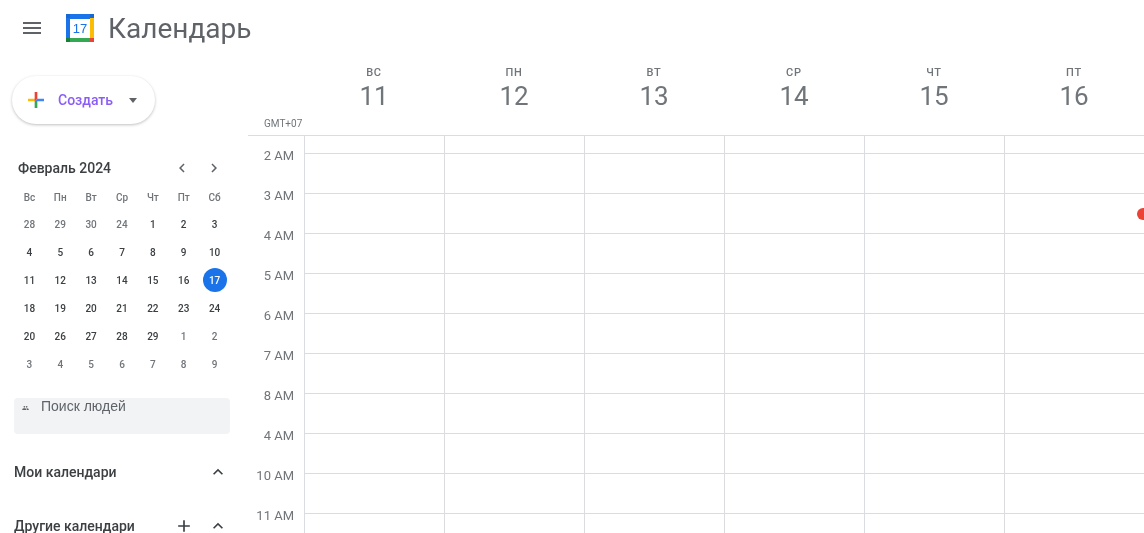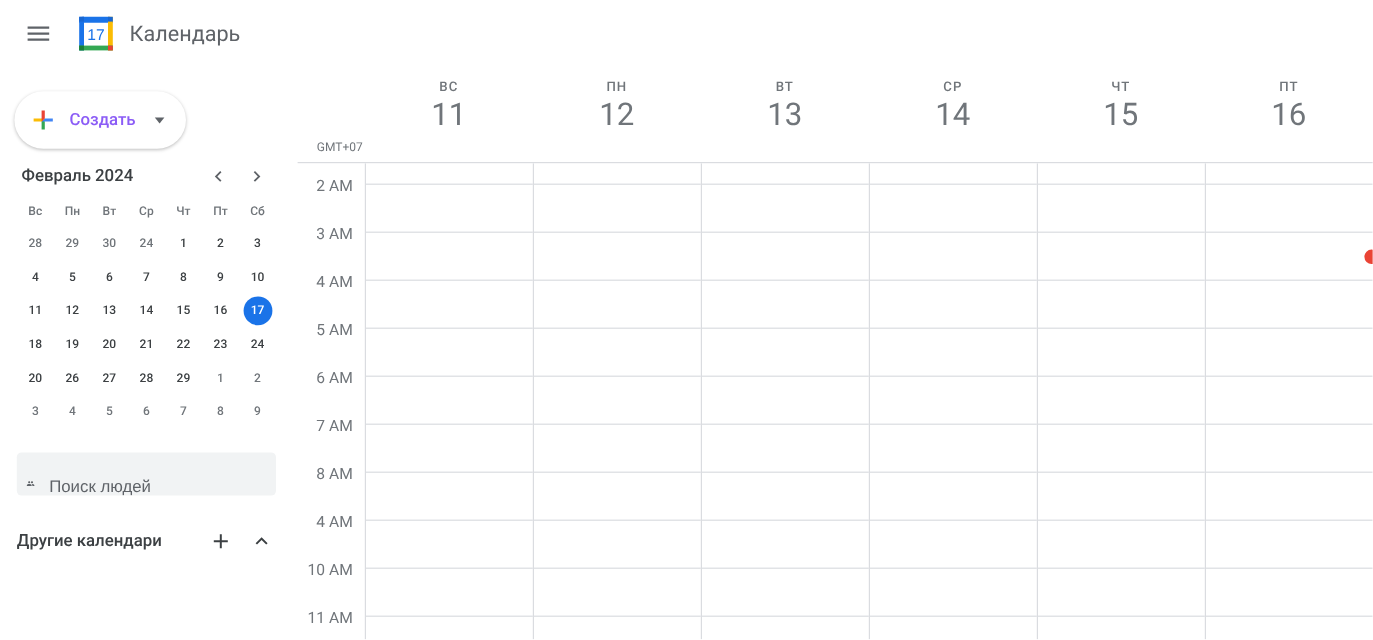--- a/index.html
+++ b/index.html
@@ -4,48 +4,48 @@
 <style>
 * { margin: 0; padding: 0; box-sizing: border-box; }
 body { font-family: 'Google Sans', Roboto, Arial, sans-serif; color: #3c4043; background: #fff; overflow: hidden; width: 1144px; height: 533px; }
 
 
 .header { height: 56px; display: flex; align-items: center; padding: 0 8px; }
 .menu-btn { width: 48px; height: 48px; display: flex; align-items: center; justify-content: center; border-radius: 50%; cursor: pointer; }
 .logo-wrap { display: flex; align-items: center; gap: 8px; margin-left: 4px; }
 .logo { width: 40px; height: 40px; position: relative; }
 .logo-svg { width: 40px; height: 40px; }
-.app-title { font-size: 18px; color: #5f6368; font-weight: 400; }
+.app-title { font-size: 28px; color: #5f6368; font-weight: 400; }
 
 
 .layout { display: flex; height: calc(100% - 56px); }
 
 
 .sidebar { width: 248px; padding: 8px 12px 0 8px; flex-shrink: 0; }
 
 .create-btn { display: inline-flex; align-items: center; height: 48px; padding: 0 18px 0 12px; border-radius: 24px; box-shadow: 0 1px 3px rgba(0,0,0,0.25); background: #fff; cursor: pointer; gap: 10px; margin-left: 4px; margin-top: 12px; }
 .plus-icon { width: 24px; height: 24px; }
 .create-label { font-size: 14px; color: #8b5cf6; font-weight: 500; }
 .dropdown-caret { width: 0; height: 0; border-left: 4px solid transparent; border-right: 4px solid transparent; border-top: 5px solid #5f6368; margin-left: 6px; }
 
 
-.mini-cal { margin-top: 11px; padding: 0 6px; }
+.mini-cal { margin-top: 32px; padding: 0 6px; }
 .mini-head { display: flex; align-items: center; justify-content: space-between; padding: 0 4px 6px; }
 .mini-month { font-size: 14px; font-weight: 500; color: #3c4043; }
 .mini-nav { display: flex; gap: 8px; }
 .mini-nav-btn { width: 24px; height: 24px; display: flex; align-items: center; justify-content: center; cursor: pointer; border-radius: 50%; color: #5f6368; }
 
 .mini-grid { display: grid; grid-template-columns: repeat(7, 1fr); }
 .mini-wd { font-size: 10px; color: #70757a; text-align: center; height: 24px; line-height: 24px; font-weight: 500; }
 .mini-day { width: 24px; height: 24px; margin: 2px auto; font-size: 10px; color: #3c4043; display: flex; align-items: center; justify-content: center; border-radius: 50%; cursor: pointer; font-weight: 500; }
 .mini-day.muted { color: #70757a; }
 .mini-day.today { background: #1a73e8; color: #fff; }
 
 
-.search-people { margin: 20px 6px 0; height: 36px; background: #f1f3f4; border-radius: 4px; display: flex; align-items: flex-end; padding: 0 8px; gap: 12px; cursor: text; }
+.search-people { margin: 20px 6px 0; height: 36px; background: #f1f3f4; border-radius: 4px; display: flex; align-items: flex-start; padding: 0 8px; gap: 12px; cursor: text; }
 .search-people input { border: none; background: transparent; outline: none; font-size: 14px; color: #3c4043; flex: 1; }
 .search-people input::placeholder { color: #5f6368; }
 
 
 .cal-section { margin: 22px 6px 0; display: flex; align-items: center; justify-content: space-between; cursor: pointer; height: 32px; }
 .cal-section-label { font-size: 14px; font-weight: 500; color: #3c4043; }
 .cal-section-actions { display: flex; align-items: center; gap: 10px; color: #5f6368; }
 .section-icon-btn { width: 24px; height: 24px; display: flex; align-items: center; justify-content: center; }
 
 
@@ -186,20 +186,30 @@
         </div>
     </div>
 
     <div class="search-people">
       <svg width="20" height="20" viewBox="0 0 24 24" fill="#5f6368">
           <path d="M16 11c1.66 0 2.99-1.34 2.99-3S17.66 5 16 5s-3 1.34-3 3 1.34 3 3 3zm-8 0c1.66 0 2.99-1.34 2.99-3S9.66 5 8 5 5 6.34 5 8s1.34 3 3 3zm0 2c-2.33 0-7 1.17-7 3.5V19h14v-2.5c0-2.33-4.67-3.5-7-3.5zm8 0c-.29 0-.62.02-.97.05 1.16.84 1.97 1.97 1.97 3.45V19h6v-2.5c0-2.33-4.67-3.5-7-3.5z"></path>
         </svg>
       <input type="text" placeholder="Поиск людей" style="">
     </div>
 
+    <div class="cal-section">
+      <span class="cal-section-label">Мои календари</span>
+      <div class="cal-section-actions">
+        <div class="section-icon-btn">
+          <svg width="20" height="20" viewBox="0 0 24 24" fill="#3c4043">
+              <path d="M12 8l-6 6 1.41 1.41L12 10.83l4.59 4.58L18 14z"></path>
+            </svg>
+        </div>
+      </div>
+    </div>
 
     <div class="cal-section">
       <span class="cal-section-label">Другие календари</span>
       <div class="cal-section-actions">
         <div class="section-icon-btn">
           <svg width="20" height="20" viewBox="0 0 24 24" fill="#3c4043">
               <path d="M19 13h-6v6h-2v-6H5v-2h6V5h2v6h6v2z"></path>
             </svg>
         </div>
         <div class="section-icon-btn">

